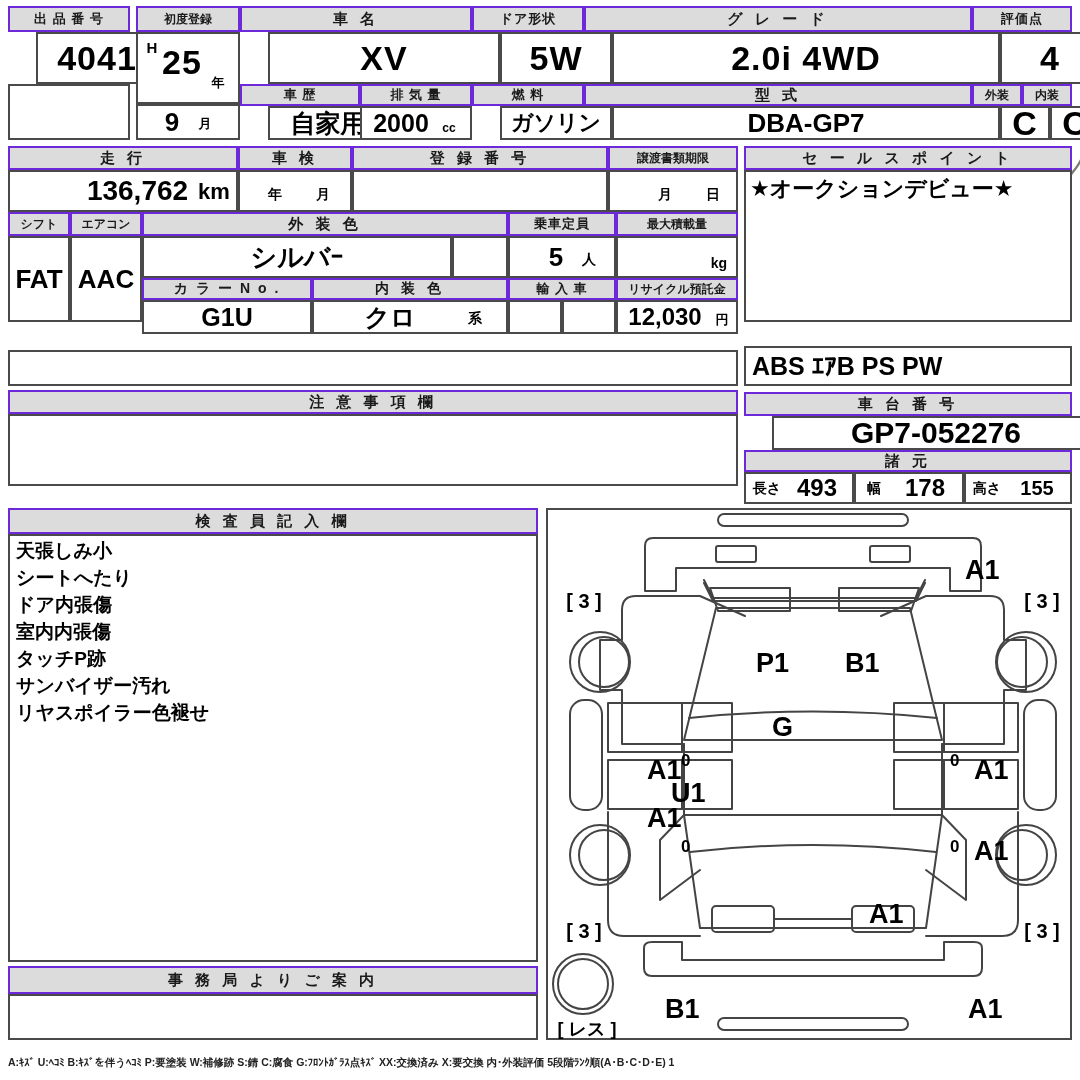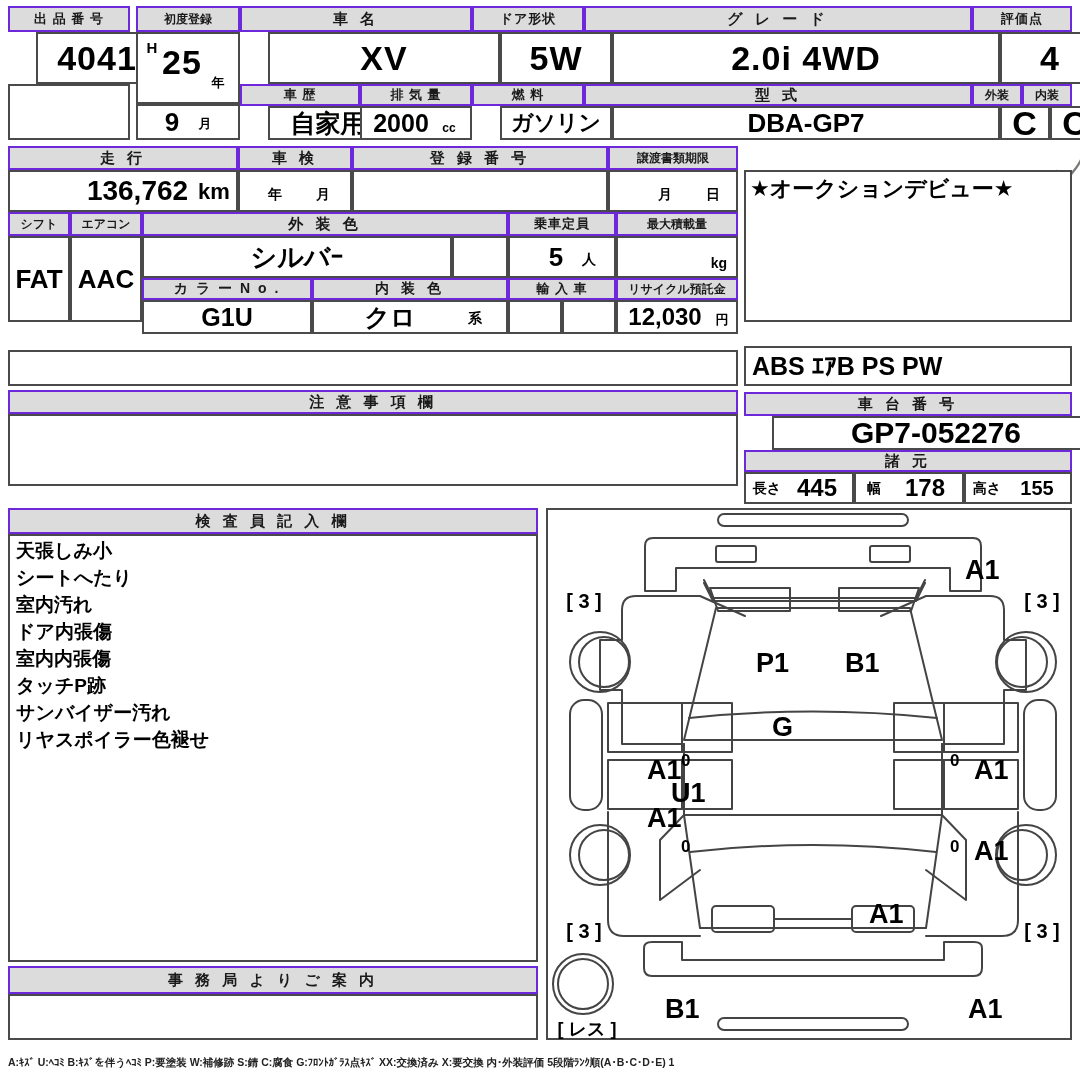--- a/index.html
+++ b/index.html
@@ -148,48 +148,48 @@
   <div class="plain" style="left:620px;top:302px;width:90px;height:30px;font-size:24px;">12,030</div>
   <div class="plain" style="left:710px;top:310px;width:24px;height:20px;font-size:13px;">円</div>
 
   <div class="bx" style="left:8px;top:350px;width:730px;height:36px;"></div>
   <div class="plain" style="left:16px;top:352px;width:700px;height:32px;justify-content:flex-start;font-size:18px;"></div>
 
   <div class="hd" style="left:8px;top:390px;width:730px;height:24px;">注 意 事 項 欄</div>
   <div class="bx" style="left:8px;top:414px;width:730px;height:72px;"></div>
   <div class="plain" style="left:16px;top:418px;width:700px;height:60px;justify-content:flex-start;align-items:flex-start;font-size:18px;"></div>
 
+  <div class="hd" style="left:744px;top:146px;width:328px;height:24px;">セ ー ル ス ポ イ ン ト</div>
   <div class="bx" style="left:744px;top:170px;width:328px;height:152px;"></div>
   <div class="plain" style="left:750px;top:174px;width:316px;height:30px;justify-content:flex-start;font-size:22px;">★オークションデビュー★</div>
 
   <div class="bx" style="left:744px;top:346px;width:328px;height:40px;"></div>
   <div class="plain" style="left:752px;top:348px;width:316px;height:36px;justify-content:flex-start;font-size:25px;">ABS ｴｱB PS PW</div>
 
   <div class="hd" style="left:744px;top:392px;width:328px;height:24px;">車 台 番 号</div>
   <div class="vl" style="left:744px;top:416px;width:328px;height:34px;font-size:30px;">GP7-052276</div>
   <div class="hd" style="left:744px;top:450px;width:328px;height:22px;">諸 元</div>
 
   <div class="bx" style="left:744px;top:472px;width:110px;height:32px;"></div>
   <div class="plain" style="left:750px;top:478px;width:34px;height:22px;font-size:14px;">長さ</div>
-  <div class="plain" style="left:788px;top:474px;width:58px;height:28px;font-size:24px;">445</div>
+  <div class="plain" style="left:788px;top:474px;width:58px;height:28px;font-size:24px;">493</div>
 
   <div class="bx" style="left:854px;top:472px;width:110px;height:32px;"></div>
   <div class="plain" style="left:862px;top:478px;width:24px;height:22px;font-size:14px;">幅</div>
   <div class="plain" style="left:896px;top:474px;width:58px;height:28px;font-size:24px;">178</div>
 
   <div class="bx" style="left:964px;top:472px;width:108px;height:32px;"></div>
   <div class="plain" style="left:970px;top:478px;width:34px;height:22px;font-size:14px;">高さ</div>
   <div class="plain" style="left:1008px;top:474px;width:58px;height:28px;font-size:20px;">155</div>
 
   <div class="hd" style="left:8px;top:508px;width:530px;height:26px;">検 査 員 記 入 欄</div>
   <div class="bx" style="left:8px;top:534px;width:530px;height:428px;"></div>
   <div class="notes" id="inspector-list" style="left:16px;top:538px;width:510px;">
       <div>天張しみ小</div>
       <div>シートへたり</div>
-      <div>室内汚れ</div>
       <div>ドア内張傷</div>
       <div>室内内張傷</div>
       <div>タッチP跡</div>
       <div>サンバイザー汚れ</div>
       <div>リヤスポイラー色褪せ</div>
     </div>
 
   <div class="hd" style="left:8px;top:966px;width:530px;height:28px;">事 務 局 よ り ご 案 内</div>
   <div class="bx" style="left:8px;top:994px;width:530px;height:46px;"></div>
   <div class="plain" style="left:16px;top:996px;width:510px;height:42px;justify-content:flex-start;font-size:17px;"></div>

